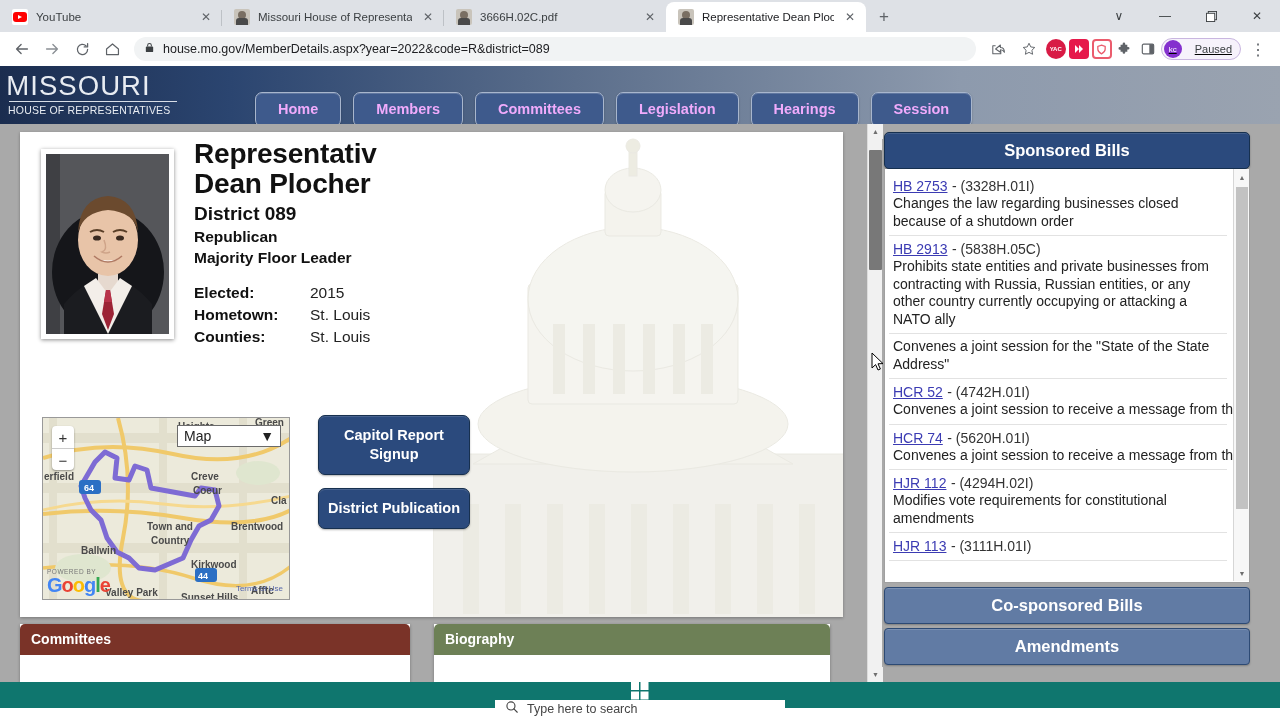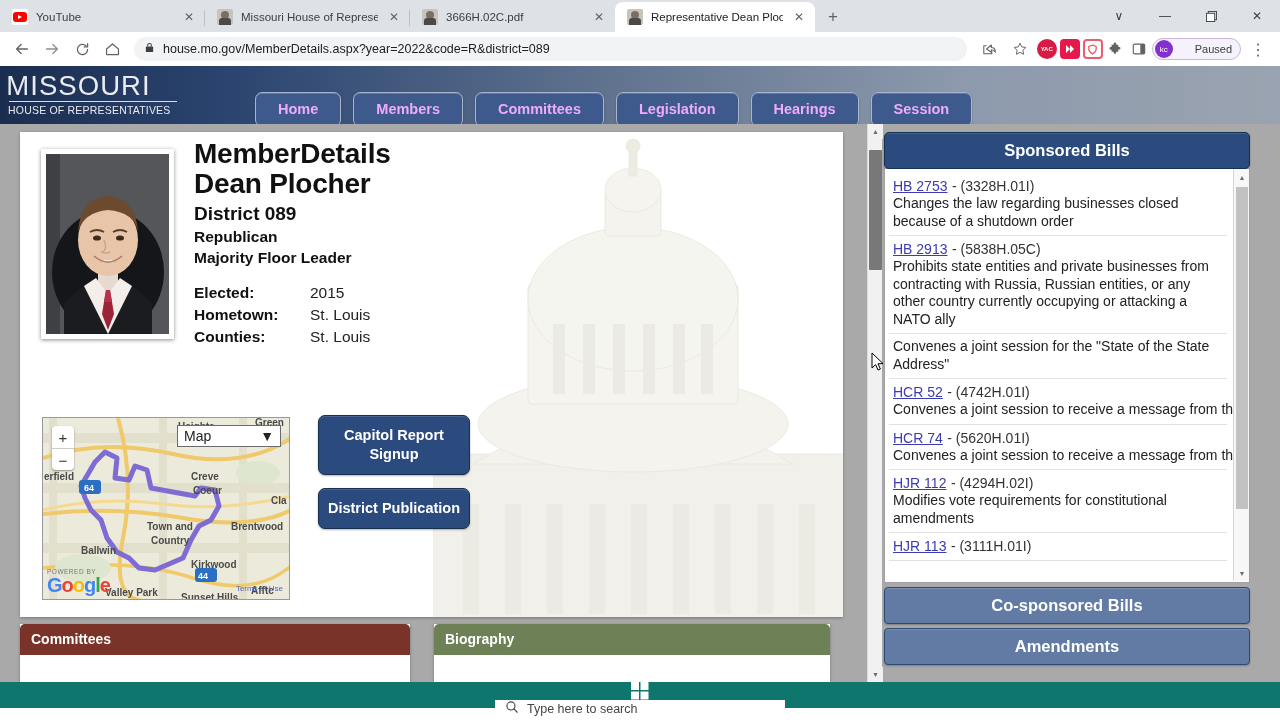--- a/index.html
+++ b/index.html
@@ -12,21 +12,21 @@
 
   
   .browser { width:1280px; height:682px; background:#dee1e6; position:relative; }
 
   .tabstrip { height:32px; background:#dee1e6; display:flex; align-items:flex-end; position:relative; }
   .tab {
     height:30px; display:flex; align-items:center; gap:8px;
     padding:0 8px 0 12px; font-size:11.5px; color:#3c4043;
     position:relative; min-width:0;
   }
-  .tab.inactive { width:205px; }
+  .tab.inactive { width:222px; }
   .tab.active {
     width:200px; background:#ffffff; border-radius:8px 8px 0 0;
     color:#202124;
   }
   .tab .favicon { width:16px; height:16px; flex:0 0 16px; border-radius:2px; }
   .tab .title { flex:1 1 auto; white-space:nowrap; overflow:hidden; text-overflow:clip; font-size:11.5px; }
   .tab .tclose { flex:0 0 16px; width:16px; height:16px; line-height:16px; text-align:center; font-size:12px; color:#5f6368; }
   .tab .sep { position:absolute; right:0; top:8px; width:1px; height:16px; background:#bdc1c6; }
 
   .fav-yt { background:#fff; position:relative; }
@@ -55,22 +55,22 @@
   .omnibox .url { white-space:nowrap; overflow:hidden; }
   .tbar-right { display:flex; align-items:center; gap:3px; flex:0 0 auto; }
   .ext { width:20px; height:20px; border-radius:4px; display:flex; align-items:center;
          justify-content:center; font-size:8px; color:#fff; font-weight:bold; }
   .ext-yac { background:#d81b45; border-radius:50%; font-size:6px; }
   .ext-ff  { background:#e6194b; border-radius:4px; }
   .ext-shield { background:#fff; border:2px solid #eb5c6d; border-radius:4px; }
   .ext-puzzle { color:#5f6368; font-size:15px; background:none; }
   .ext-side { color:#5f6368; font-size:14px; background:none; }
   .profile-pill {
-    display:flex; align-items:center; gap:22px; border:1px solid #c9b6e0;
-    border-radius:12px; padding:1px 8px 1px 2px; background:#f6f2fb;
+    display:flex; align-items:center; gap:13px; border:1px solid #c9b6e0;
+    border-radius:12px; padding:1px 8px 1px 2px; background:#f6f2fb;text-decoration:underline;
   }
   .avatar { width:18px; height:18px; border-radius:50%; background:#8430ce; color:#fff;
             font-size:8px; display:flex; align-items:center; justify-content:center; }
   .paused { font-size:11px; color:#3c4043; }
 
   
   .viewport { position:absolute; left:0; top:66px; width:1280px; height:616px; background:#a9a9a9; overflow:hidden; }
 
   
   .site-header { position:relative; width:1280px; height:58px;
@@ -398,21 +398,21 @@
               <path d="M44 78 q7 -4 14 0" stroke="#5a3f28" stroke-width="2" fill="none"></path>
               <path d="M67 78 q7 -4 14 0" stroke="#5a3f28" stroke-width="2" fill="none"></path>
               <path d="M50 104 q12 8 24 0 q-12 5 -24 0 z" fill="#fbfbfb"></path>
               <path d="M48 102 q14 12 28 0" stroke="#b07a63" stroke-width="1.6" fill="none"></path>
               <path d="M58 86 q4 10 -2 12 q4 2 8 0" stroke="#cfa489" stroke-width="1.5" fill="none"></path>
             </svg>
           </div>
         </div>
 
         <div class="rep-info">
-          <div class="rep-title">MemberDetails</div>
+          <div class="rep-title">Representativ</div>
           <div class="rep-name">Dean Plocher</div>
           <div class="rep-district">District 089</div>
           <div class="rep-party">Republican</div>
           <div class="rep-role">Majority Floor Leader</div>
 
           <div class="rep-facts">
             <div class="fact">
               <span class="k">Elected:</span>
               <span class="v">2015</span>
             </div>

